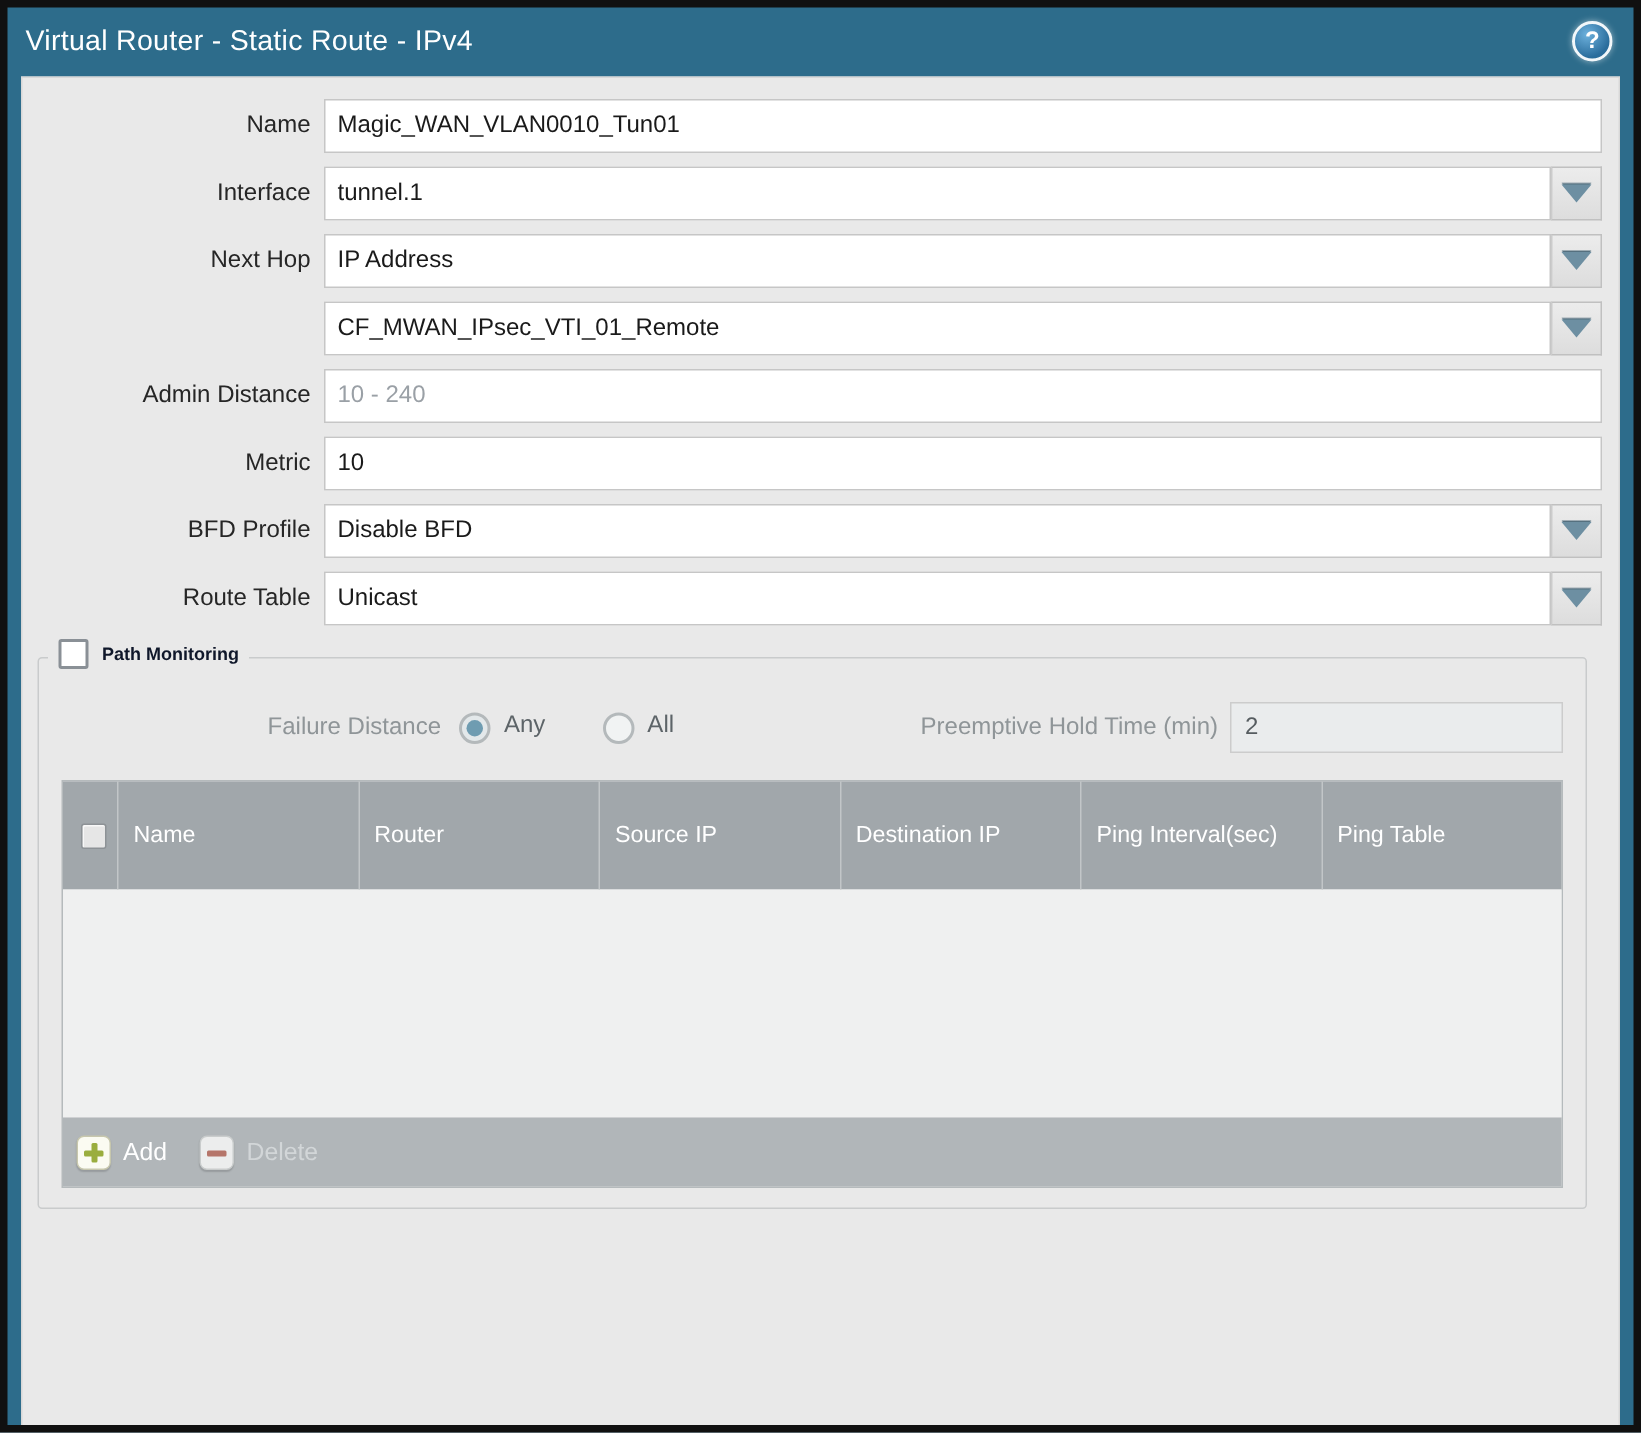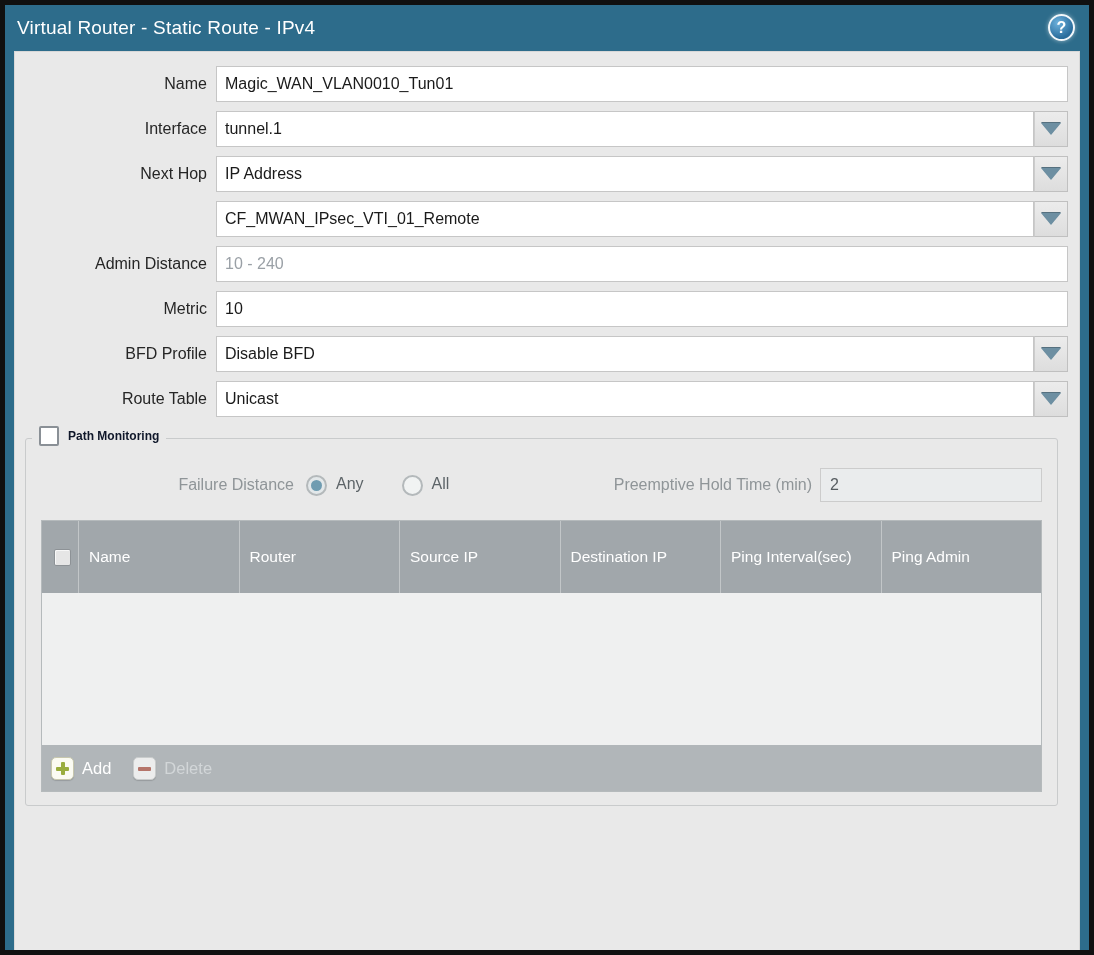--- a/index.html
+++ b/index.html
@@ -267,21 +267,21 @@
       <div class="pm-table">
         <div class="tbl-head">
           <div class="th th-cb">
             <div class="th-checkbox"></div>
           </div>
           <div class="th">Name</div>
           <div class="th">Router</div>
           <div class="th">Source IP</div>
           <div class="th">Destination IP</div>
           <div class="th">Ping Interval(sec)</div>
-          <div class="th">Ping Admin</div>
+          <div class="th">Ping Table</div>
         </div>
         <div class="tbl-body"></div>
         <div class="tbl-foot">
           <button class="tblbtn">
             <span class="icon-sq plus-icon"></span>
             <span class="add-lbl">Add</span>
           </button>
           <button class="tblbtn">
             <span class="icon-sq minus-icon"></span>
             <span class="del-lbl">Delete</span>

